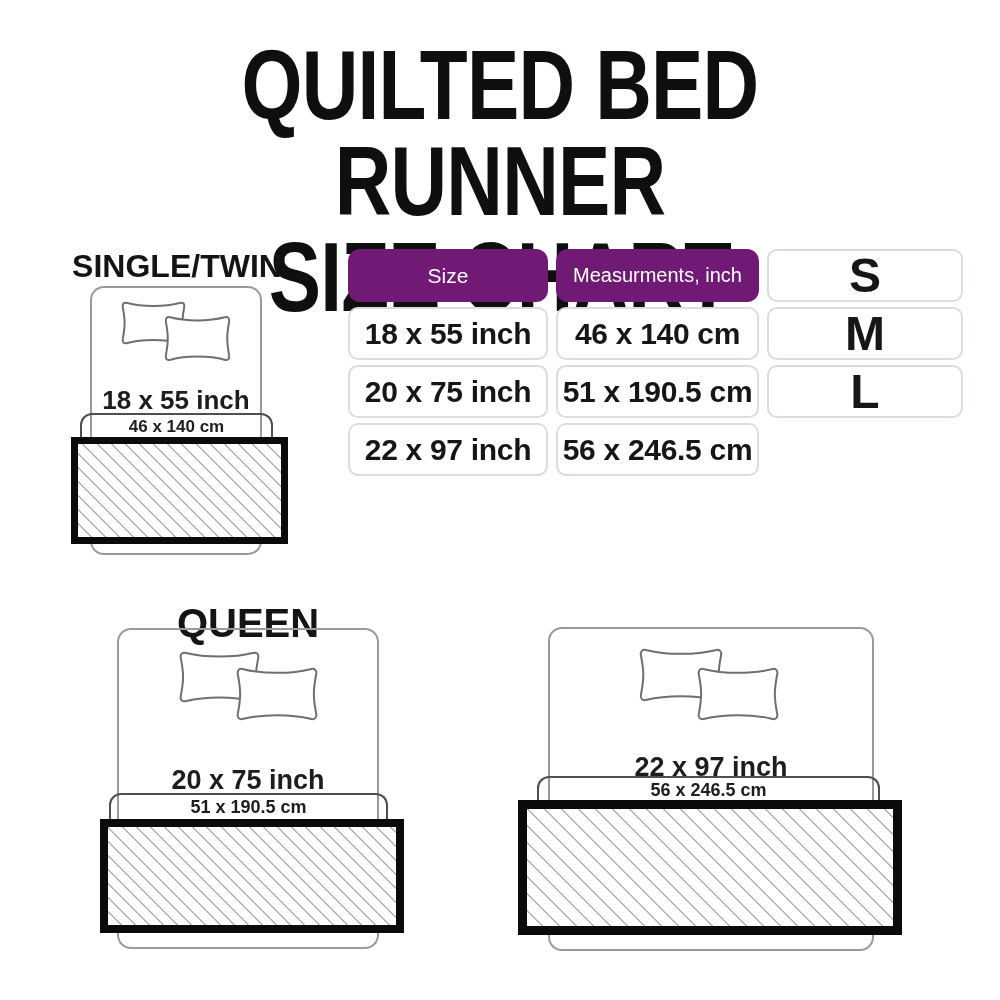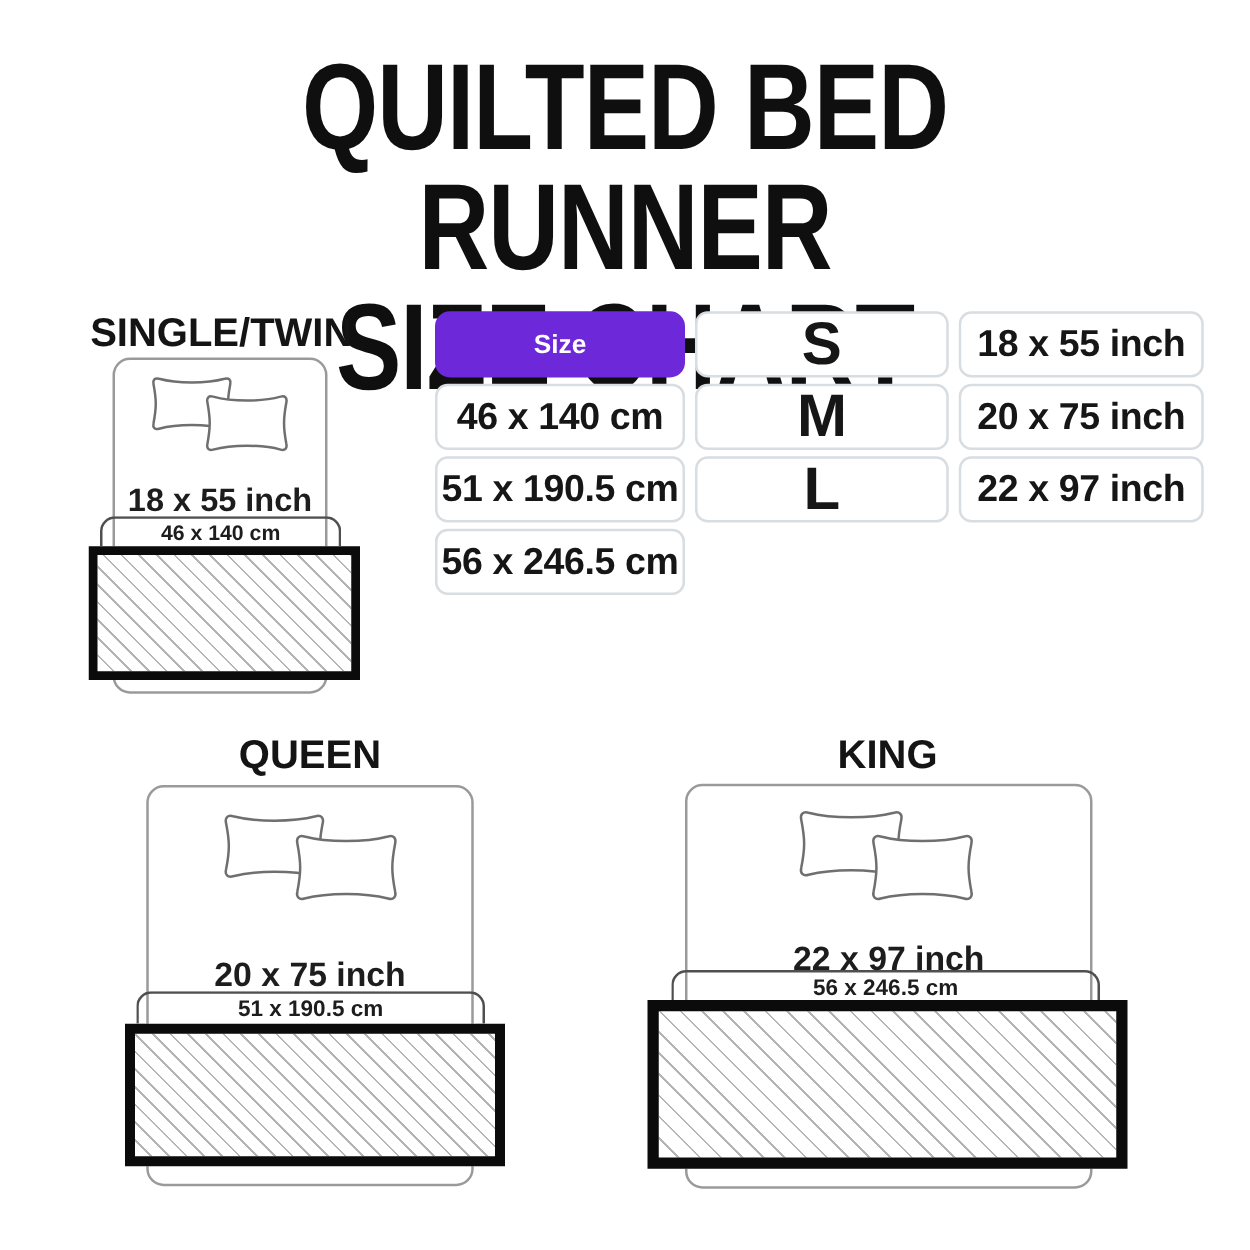--- a/index.html
+++ b/index.html
@@ -8,22 +8,22 @@
 
   
   .title{position:absolute;top:37px;left:0;width:1000px;text-align:center;
          font-size:98px;font-weight:bold;line-height:0.98;letter-spacing:-1px;
          color:#0f0f0f;transform:scaleX(0.8);transform-origin:50% 0;}
 
   
   .size-table{position:absolute;left:348px;top:249px;width:615px;
               display:grid;grid-template-columns:200px 203px 196px;
               column-gap:8px;row-gap:5px;grid-auto-rows:53px;}
-  .th{background:#6d28d9;border-radius:12px;color:#fff;display:flex;
-      align-items:center;justify-content:center;font-weight:bold;font-size:20px;}
+  .th{background:#701a75;border-radius:12px;color:#fff;display:flex;
+      align-items:center;justify-content:center;font-weight:normal;font-size:20px;}
   .th.first{font-size:21px;}
   .td{background:#fff;border:2px solid #d8dde2;border-radius:10px;display:flex;
       align-items:center;justify-content:center;box-sizing:border-box;color:#161616;}
   .td.size{font-size:48px;font-weight:bold;}
   .td.meas{font-size:30px;font-weight:bold;letter-spacing:-0.3px;}
 
   
   .diagram{position:absolute;}
   .diagram *{box-sizing:border-box;}
   .bed-label{position:absolute;left:0;width:100%;text-align:center;
@@ -46,21 +46,21 @@
   .d1 .bed{left:38px;top:38px;width:172px;height:269px;}
   .d1 .pillow.back{left:67px;top:50px;width:69px;height:50px;}
   .d1 .pillow.front{left:110px;top:64px;width:71px;height:53px;}
   .d1 .inch{left:38px;top:137px;width:172px;font-size:26px;}
   .d1 .bracket{left:28px;top:165px;width:193px;height:24px;}
   .d1 .cm{font-size:17px;}
   .d1 .runner{left:19px;top:189px;width:217px;height:107px;border-width:7px;}
 
   
   .d2{left:98px;top:583px;width:300px;height:365px;}
-  .d2 .bed-label{top:2px;font-size:32px;}
+  .d2 .bed-label{top:18px;font-size:40px;}
   .d2 .bed{left:19px;top:45px;width:262px;height:321px;}
   .d2 .pillow.back{left:78px;top:64px;width:87px;height:60px;}
   .d2 .pillow.front{left:135px;top:80px;width:88px;height:62px;}
   .d2 .inch{left:19px;top:182px;width:262px;font-size:27px;}
   .d2 .bracket{left:11px;top:210px;width:279px;height:26px;}
   .d2 .cm{font-size:18px;}
   .d2 .runner{left:2px;top:236px;width:304px;height:114px;border-width:8px;}
 
   
   .d3{left:510px;top:583px;width:400px;height:368px;}
@@ -81,20 +81,21 @@
 
 <div class="canvas">
 
   <div class="title">
     <div>QUILTED BED RUNNER</div>
     <div>SIZE CHART</div>
   </div>
 
   <div class="size-table">
     <div class="th first">Size</div>
+    <div class="th">Measurments, inch</div>
 
     <div class="td size">S</div>
     <div class="td meas">18 x 55 inch</div>
     <div class="td meas">46 x 140 cm</div>
 
     <div class="td size">M</div>
     <div class="td meas">20 x 75 inch</div>
     <div class="td meas">51 x 190.5 cm</div>
 
     <div class="td size">L</div>
@@ -128,21 +129,20 @@
       <path d="M12,7 C33,12.5 67,12.5 88,7 C93,5.5 95.5,8.5 94.5,13 C91,31 91,39 94.5,57 C95.5,61.5 93,64.5 88,63 C67,57.5 33,57.5 12,63 C7,64.5 4.5,61.5 5.5,57 C9,39 9,31 5.5,13 C4.5,8.5 7,5.5 12,7 Z" fill="#ffffff" stroke="#6f6f6f" stroke-width="2" vector-effect="non-scaling-stroke"></path>
     </svg>
     <div class="inch">20 x 75 inch</div>
     <div class="bracket">
       <div class="cm">51 x 190.5 cm</div>
     </div>
     <div class="runner"></div>
   </div>
 
   <div class="diagram d3">
-    <div class="bed-label">KING</div>
     <div class="bed"></div>
     <svg class="pillow back" viewBox="0 0 100 70" preserveAspectRatio="none">
       <path d="M12,7 C33,12.5 67,12.5 88,7 C93,5.5 95.5,8.5 94.5,13 C91,31 91,39 94.5,57 C95.5,61.5 93,64.5 88,63 C67,57.5 33,57.5 12,63 C7,64.5 4.5,61.5 5.5,57 C9,39 9,31 5.5,13 C4.5,8.5 7,5.5 12,7 Z" fill="#ffffff" stroke="#6f6f6f" stroke-width="2" vector-effect="non-scaling-stroke"></path>
     </svg>
     <svg class="pillow front" viewBox="0 0 100 70" preserveAspectRatio="none">
       <path d="M12,7 C33,12.5 67,12.5 88,7 C93,5.5 95.5,8.5 94.5,13 C91,31 91,39 94.5,57 C95.5,61.5 93,64.5 88,63 C67,57.5 33,57.5 12,63 C7,64.5 4.5,61.5 5.5,57 C9,39 9,31 5.5,13 C4.5,8.5 7,5.5 12,7 Z" fill="#ffffff" stroke="#6f6f6f" stroke-width="2" vector-effect="non-scaling-stroke"></path>
     </svg>
     <div class="inch">22 x 97 inch</div>
     <div class="bracket">
       <div class="cm">56 x 246.5 cm</div>

